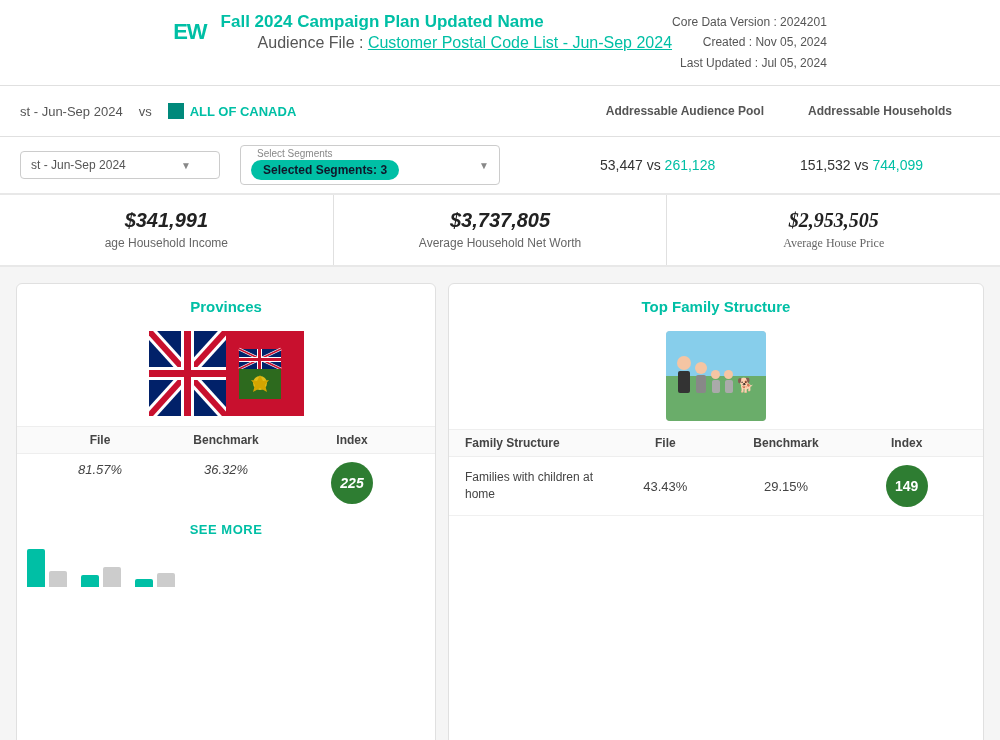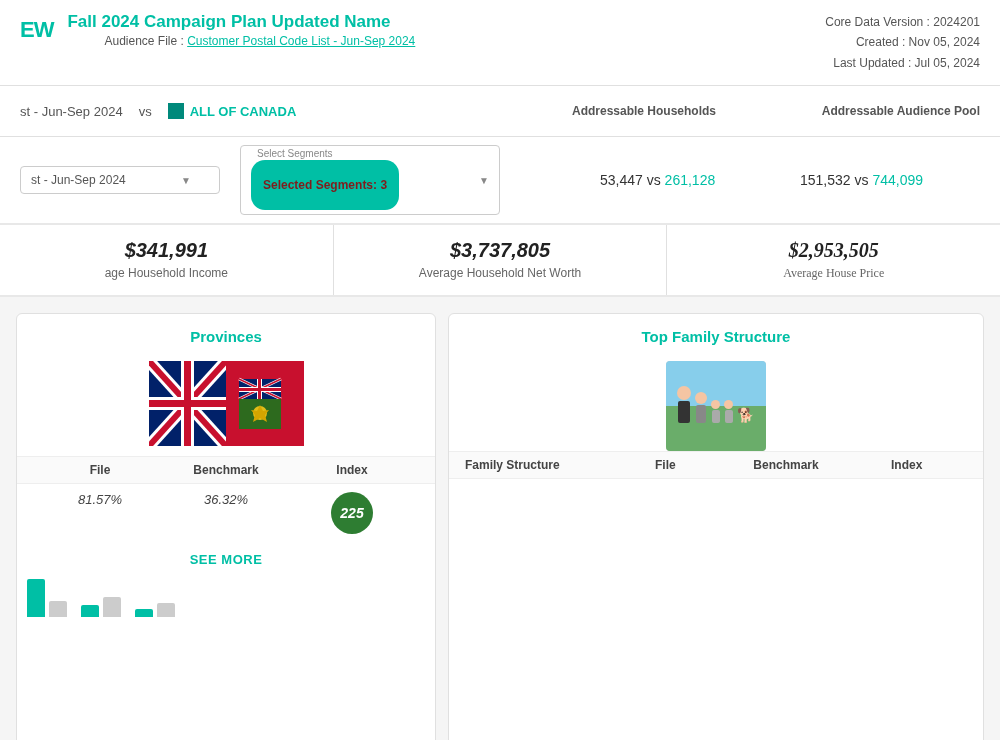--- a/index.html
+++ b/index.html
@@ -13,42 +13,42 @@
       height: 740px;
     }
 
     
     .header {
       background: #fff;
       border-bottom: 1px solid #e0e0e0;
       padding: 12px 20px;
       display: flex;
       align-items: flex-start;
-      justify-content: space-between;
+      justify-content: center;
     }
     .header-left {
       display: flex;
       align-items: center;
       gap: 14px;
     }
     .logo-text {
       color: #00bfa5;
       font-size: 22px;
       font-weight: bold;
       letter-spacing: -1px;
     }
     .header-title-block {}
     .header-title {
       color: #00bfa5;
       font-size: 17px;
       font-weight: bold;
     }
     .header-subtitle {
       color: #555;
-      font-size: 12px;
+      font-size: 16px;
       margin-top: 2px;
       margin-left: 37px;
     }
     .header-subtitle a {
       color: #00bfa5;
       text-decoration: underline;
       cursor: pointer;
     }
     .header-meta {
       text-align: right;
@@ -132,23 +132,23 @@
     }
     .segments-label-small {
       font-size: 10px;
       color: #888;
       position: absolute;
       top: 2px;
       left: 16px;
     }
     .segments-pill {
       background: #00bfa5;
-      color: #7f1d1d;
+      color: #0f172a;
       border-radius: 14px;
-      padding: 18px 12px;
+      padding: 3px 12px;
       font-size: 12px;
       font-weight: bold;
       margin-top: 10px;
       display: inline-block;
     }
     .segments-select-wrapper .select-arrow {
       position: absolute;
       right: 10px;
       top: 50%;
       transform: translateY(-50%);
@@ -324,21 +324,21 @@
     .figure-child .figure-head { width: 9px; height: 9px; }
     .figure-child .figure-body { width: 8px; height: 13px; border-radius: 2px; margin-top: 1px; background: #aaa; }
     .figure-pet { font-size: 14px; }
 
     .family-col-headers {
       display: flex;
       padding: 6px 16px;
       border-top: 1px solid #eee;
       border-bottom: 1px solid #eee;
       background: #fafafa;
-      margin-top: 0;
+      margin-top: 8px;
     }
     .fth-struct { flex: 0 0 140px; font-weight: bold; font-size: 12px; color: #444; }
     .fth { flex: 1; text-align: center; font-weight: bold; font-size: 12px; color: #444; }
 
     .family-data-row {
       display: flex;
       padding: 8px 16px;
       align-items: center;
       border-bottom: 1px solid #f0f0f0;
     }
@@ -382,22 +382,22 @@
 </div>
 
 <div class="toolbar">
   <span class="vs-label">st - Jun-Sep 2024</span>
   <span class="vs-label">vs</span>
   <div class="canada-badge">
     <span class="canada-color-box"></span>
     <span>ALL OF CANADA</span>
   </div>
   <div style="flex:1;"></div>
+  <div class="col-label col-addr-pool">Addressable Audience Pool</div>
   <div class="col-label col-addr-hh">Addressable Households</div>
-  <div class="col-label col-addr-pool">Addressable Audience Pool</div>
 </div>
 
 <div class="filter-row">
 
   <div class="select-box">
     <span>st - Jun-Sep 2024</span>
     <span class="select-arrow">▼</span>
   </div>
 
   <div class="segments-select-wrapper">
@@ -541,15 +541,23 @@
       </div>
     </div>
 
     <div class="family-col-headers">
       <div class="fth-struct">Family Structure</div>
       <div class="fth">File</div>
       <div class="fth">Benchmark</div>
       <div class="fth">Index</div>
     </div>
 
+    <div class="family-data-row">
+      <div class="ftd-struct">Families with children at home</div>
+      <div class="ftd">43.43%</div>
+      <div class="ftd">29.15%</div>
+      <div class="ftd">
+        <div class="index-badge">149</div>
+      </div>
+    </div>
   </div>
 
 </div>
 
 </body></html>

